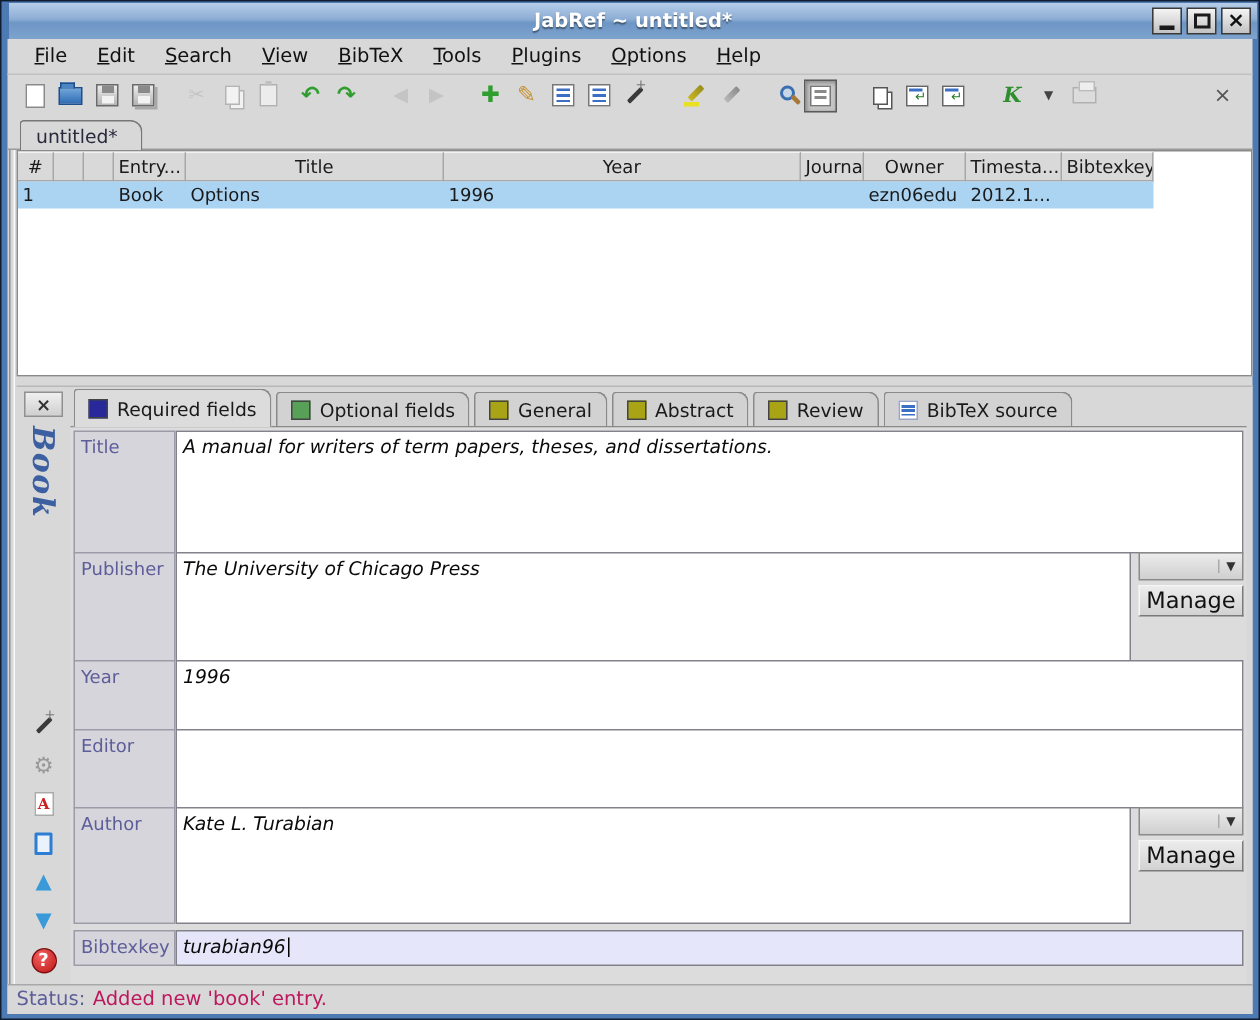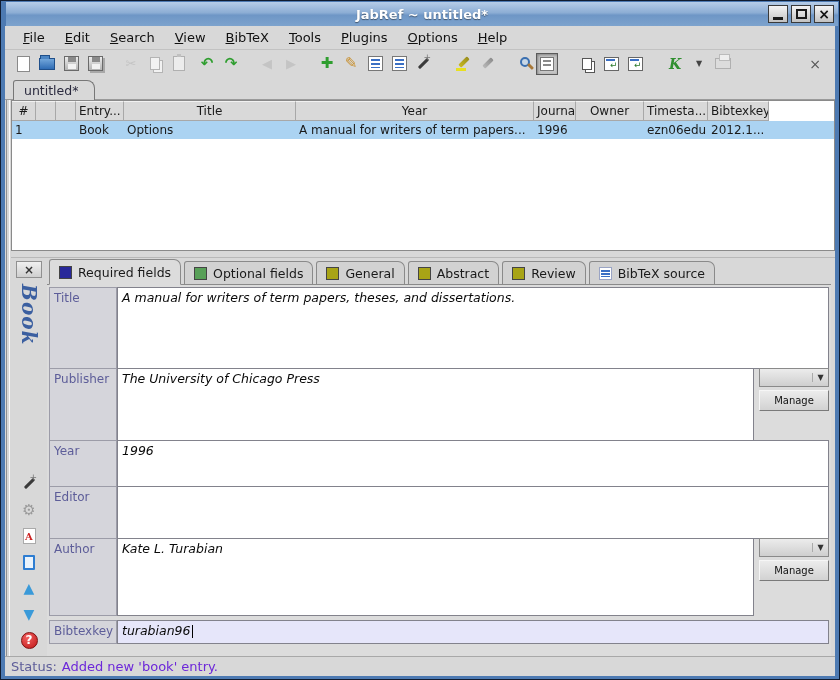--- a/index.html
+++ b/index.html
@@ -124,31 +124,31 @@
 
   .form { flex:1; background:#dcdcdc; padding:3px 2px 0 2px; min-height:0; }
   .frow { display:flex; margin-top:-1px; }
   .flabel { width:68px; flex:none; background:#d5d5db; border:1px solid #9c9ca8; font-size:12px; color:#5d5d99; padding:3px 4px; overflow:hidden; }
   .ffield { flex:1; background:#fff; border:1px solid #82828c; font-size:12.5px; padding:2px 4px; color:#0a0a0a;
     overflow:hidden; white-space:pre-wrap; min-width:0;font-style:italic; }
   .fside { width:70px; flex:none; margin-left:5px; display:flex; flex-direction:column; }
   .combo { height:19px; background:linear-gradient(#ececec,#cfcfcf); border:1px solid #8a8a8a; display:flex; align-items:center; }
   .combo-arrow { margin-left:auto; width:16px; text-align:center; font-size:8px; color:#333; border-left:1px solid #aaa; }
   .manage-btn { height:21px; margin-top:3px; background:linear-gradient(#ececec,#d2d2d2); border:1px solid #7a7a7a;
-    border-top-color:#f6f6f6; border-left-color:#f6f6f6; font-size:10px; text-align:center; line-height:19px; color:#111; }
+    border-top-color:#f6f6f6; border-left-color:#f6f6f6; font-size:15px; text-align:center; line-height:19px; color:#111; }
   .h-title { height:82px; } .h-pub { height:73px; } .h-year { height:47px; } .h-ed { height:53px; } .h-auth { height:78px; }
   .frow-key { margin-top:4px; height:24px; }
   .key-field { background:#e6e6fa; }
   .caret { display:inline-block; width:1px; height:13px; background:#000; vertical-align:text-bottom; margin-left:1px; }
 
   
   .statusbar { height:20px; flex:none; border-top:1px solid #a8a8a8; background:#d8d8d8;
     display:flex; align-items:center; padding-left:6px; font-size:13px; }
   .status-label { color:#5d5d99; margin-right:5px; }
-  .status-msg { color:#6d28d9; }
+  .status-msg { color:#be185d; }
 </style>
 </head>
 <body>
 
 <div class="window">
 
   <div class="titlebar">
     <span class="title-text">JabRef ~ untitled*</span>
     <span class="winbtns">
       <span class="wbtn">
@@ -290,21 +290,20 @@
           <span class="th">Owner</span>
           <span class="th left">Timesta...</span>
           <span class="th">Bibtexkey</span>
         </div>
         <div class="tgrid">
           <span class="td">1</span>
           <span class="td"></span>
           <span class="td"></span>
           <span class="td">Book</span>
           <span class="td">Options</span>
-          <span class="td">A manual for writers of term papers...</span>
           <span class="td">1996</span>
           <span class="td"></span>
           <span class="td">ezn06edu</span>
           <span class="td">2012.1...</span>
           <span class="td"></span>
         </div>
       </div>
 
       <div class="splitter"></div>
 

